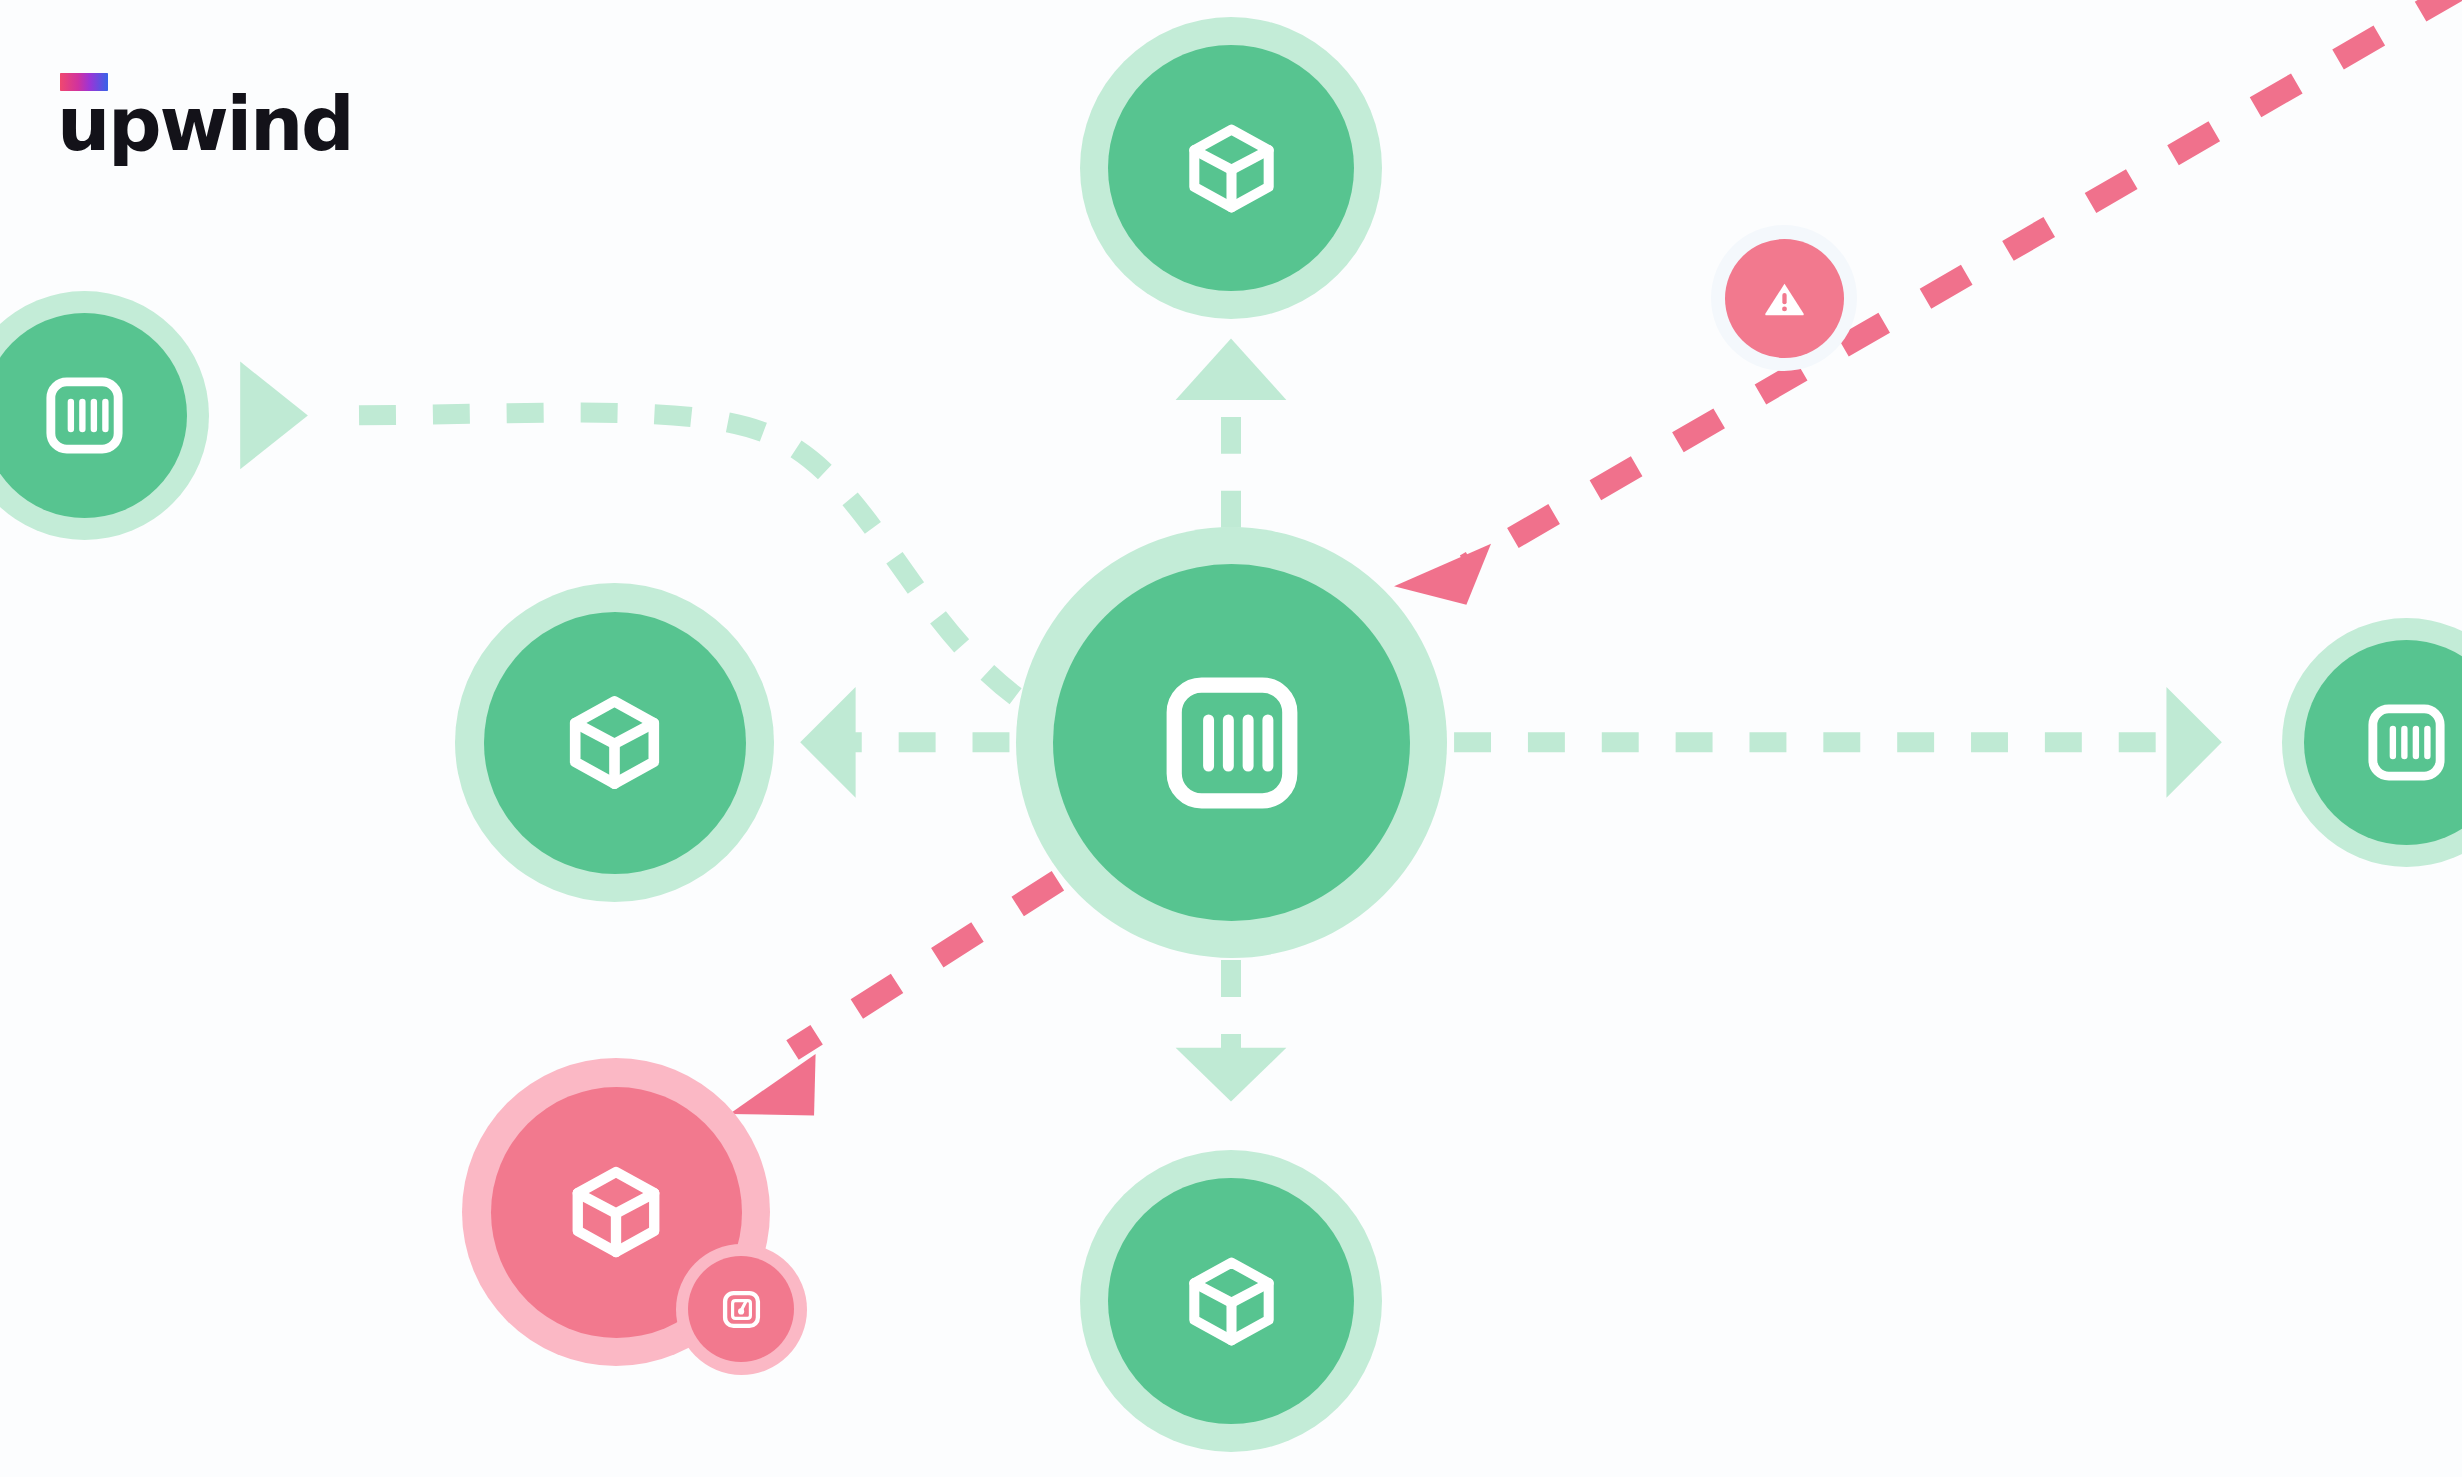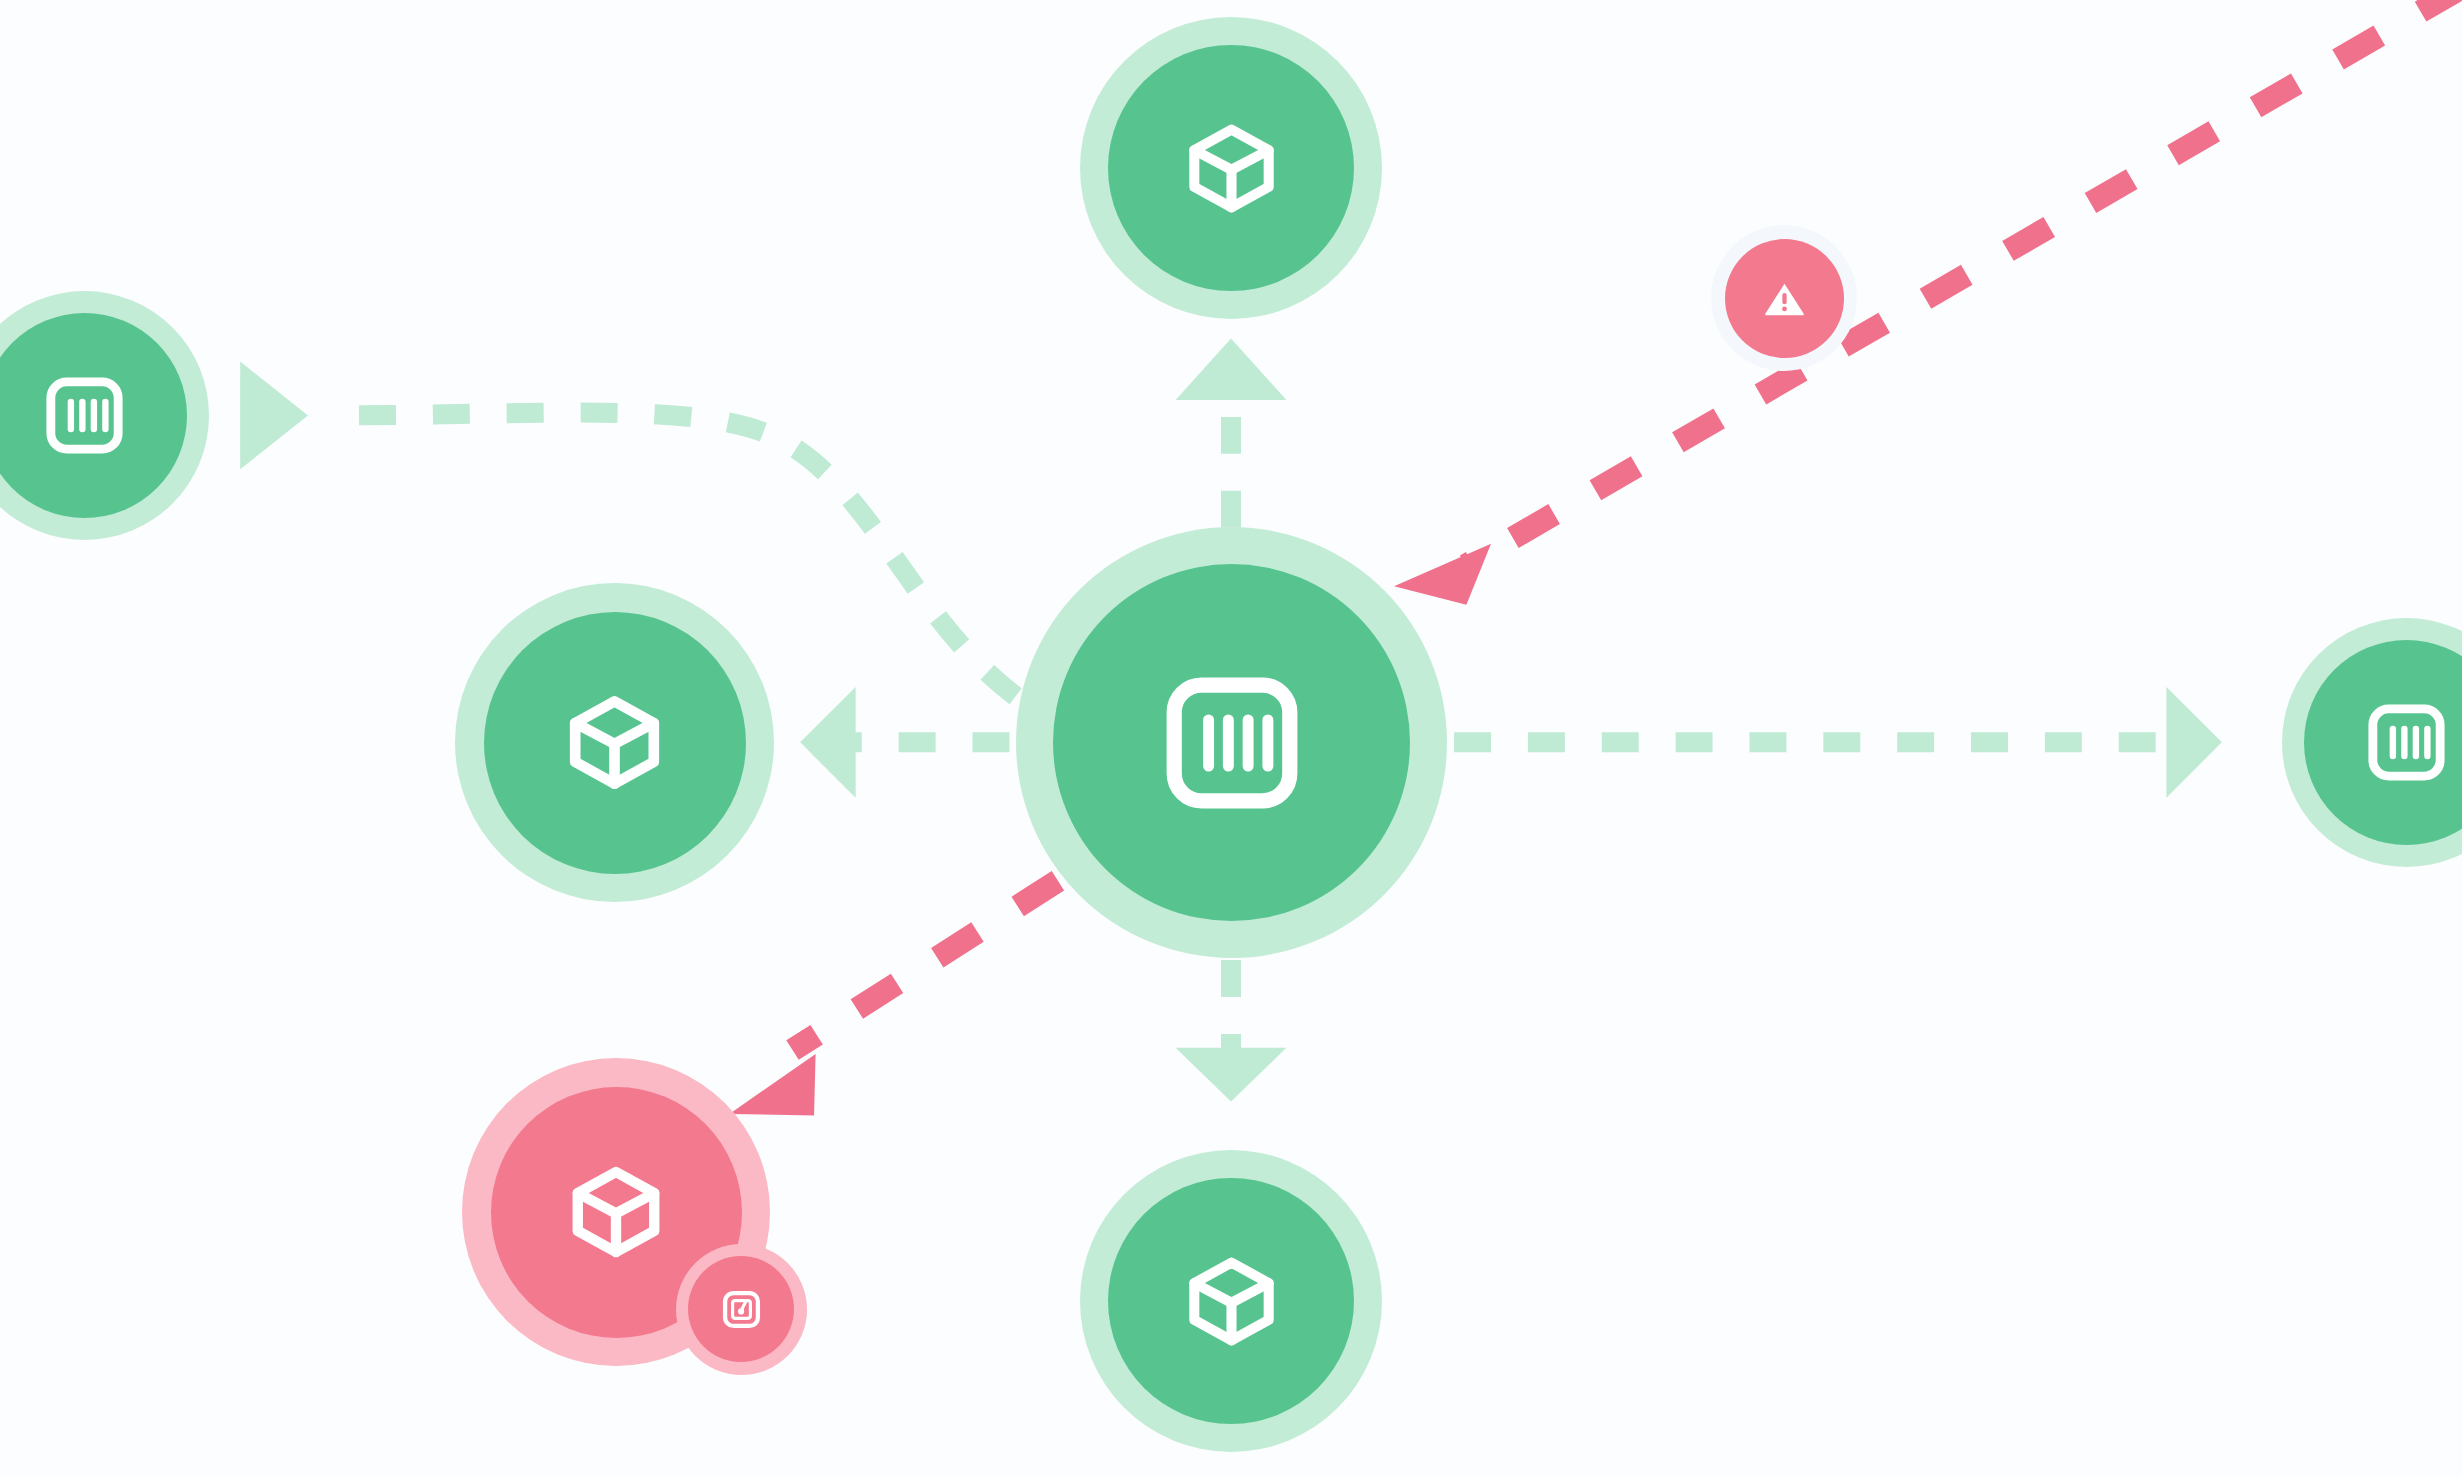--- a/index.html
+++ b/index.html
@@ -253,15 +253,19 @@
         <rect x="6.5" y="6.5" width="35" height="35" rx="9" ry="9" fill="none" stroke="#ffffff" stroke-width="4.6"></rect>
         <path d="M17.5 14.5 L30.8 14.5 Q33.5 14.5 33.5 17.2 L33.5 30.5
                  Q33.5 33.5 30.5 33.5 L17.5 33.5 Q14.5 33.5 14.5 30.5
                  L14.5 17.5 Q14.5 14.5 17.5 14.5 Z" fill="none" stroke="#ffffff" stroke-width="3.4" stroke-linejoin="round"></path>
         <path d="M28.6 15.6 L24.2 24.0" fill="none" stroke="#ffffff" stroke-width="3.4" stroke-linecap="round"></path>
         <circle cx="23.6" cy="26.0" r="3.3" fill="#ffffff"></circle>
       </svg>
     </div>
   </div>
 
+  <div id="logo">
+    <div id="logo-bar"></div>
+    <div id="logo-word">upwind</div>
+  </div>
 
 </div>
 
 
 </body></html>

